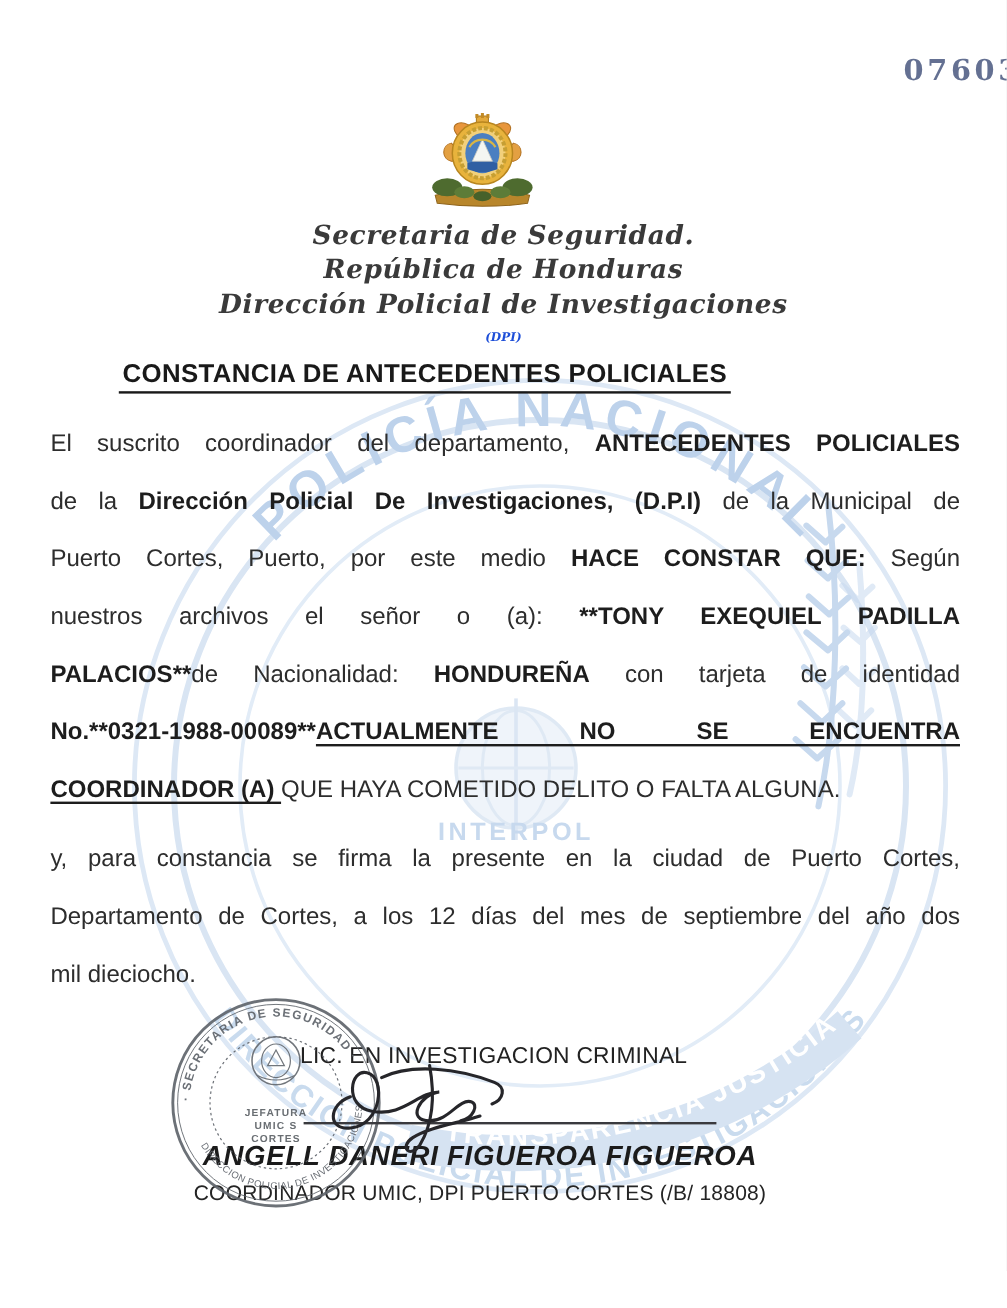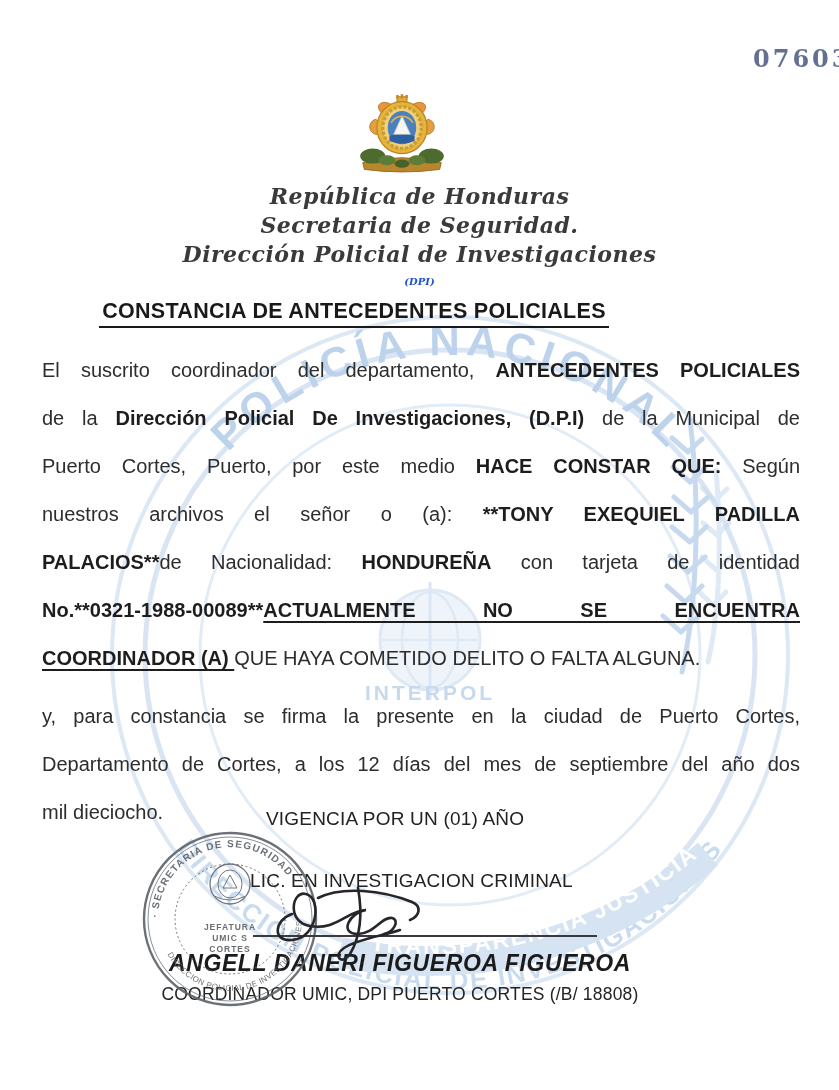--- a/index.html
+++ b/index.html
@@ -122,22 +122,22 @@
         <path d="M 8 82 Q 55 70 102 82 L 100 90 Q 55 96 10 90 Z" fill="#b8862b" stroke="#8f641c" stroke-width="1"></path>
         <ellipse cx="20" cy="74" rx="15" ry="9" fill="#4e6b2f"></ellipse>
         <ellipse cx="90" cy="74" rx="15" ry="9" fill="#4e6b2f"></ellipse>
         <ellipse cx="37" cy="79" rx="10" ry="6" fill="#5d7c38"></ellipse>
         <ellipse cx="73" cy="79" rx="10" ry="6" fill="#5d7c38"></ellipse>
         <ellipse cx="55" cy="83" rx="9" ry="5" fill="#46612a"></ellipse>
       </g>
     </svg>
 
     <div class="script-block">
+      <div class="script-line">Secretaria de Seguridad.</div>
       <div class="script-line">República de Honduras</div>
-      <div class="script-line">Secretaria de Seguridad.</div>
       <div class="script-line">Dirección Policial de Investigaciones</div>
     </div>
 
     <div class="dpi">(DPI)</div>
 
     <div class="doc-title">
       <span>CONSTANCIA DE ANTECEDENTES POLICIALES</span>
     </div>
 
     <div class="para p1">
@@ -148,21 +148,20 @@
         <div class="bline j"><span class="b">PALACIOS**</span><span>de Nacionalidad: </span><span class="b">HONDUREÑA</span><span> con tarjeta de identidad</span></div>
         <div class="bline j"><span class="b">No.**0321-1988-00089**</span><span class="b u">ACTUALMENTE NO SE ENCUENTRA</span></div>
         <div class="bline"><span class="b u">COORDINADOR (A) </span><span>QUE HAYA COMETIDO DELITO O FALTA ALGUNA.</span></div>
       </div>
     <div class="para p2">
         <div class="bline j"><span>y, para constancia se firma la presente en la ciudad de Puerto Cortes,</span></div>
         <div class="bline j"><span>Departamento de Cortes, a los 12 días del mes de septiembre del año dos</span></div>
         <div class="bline"><span>mil dieciocho.</span></div>
       </div>
 
-    <div class="vigencia">VIGENCIA POR UN (01) AÑO</div>
     <div class="degree">LIC. EN INVESTIGACION CRIMINAL</div>
 
     <svg class="stamp" width="205" height="186" viewBox="0 0 205 186">
       <defs>
         <path id="sTop" d="M 32.3 119.6 A 72 72 0 1 1 167.7 119.6"></path>
         <path id="sBot" d="M 30.5 113.6 A 72 72 0 0 0 169.5 113.6"></path>
       </defs>
       <g stroke="#60656c" fill="none">
         <circle cx="100" cy="95" r="86" stroke-width="2.4"></circle>
         <circle cx="100" cy="95" r="82" stroke-width="0.8"></circle>

